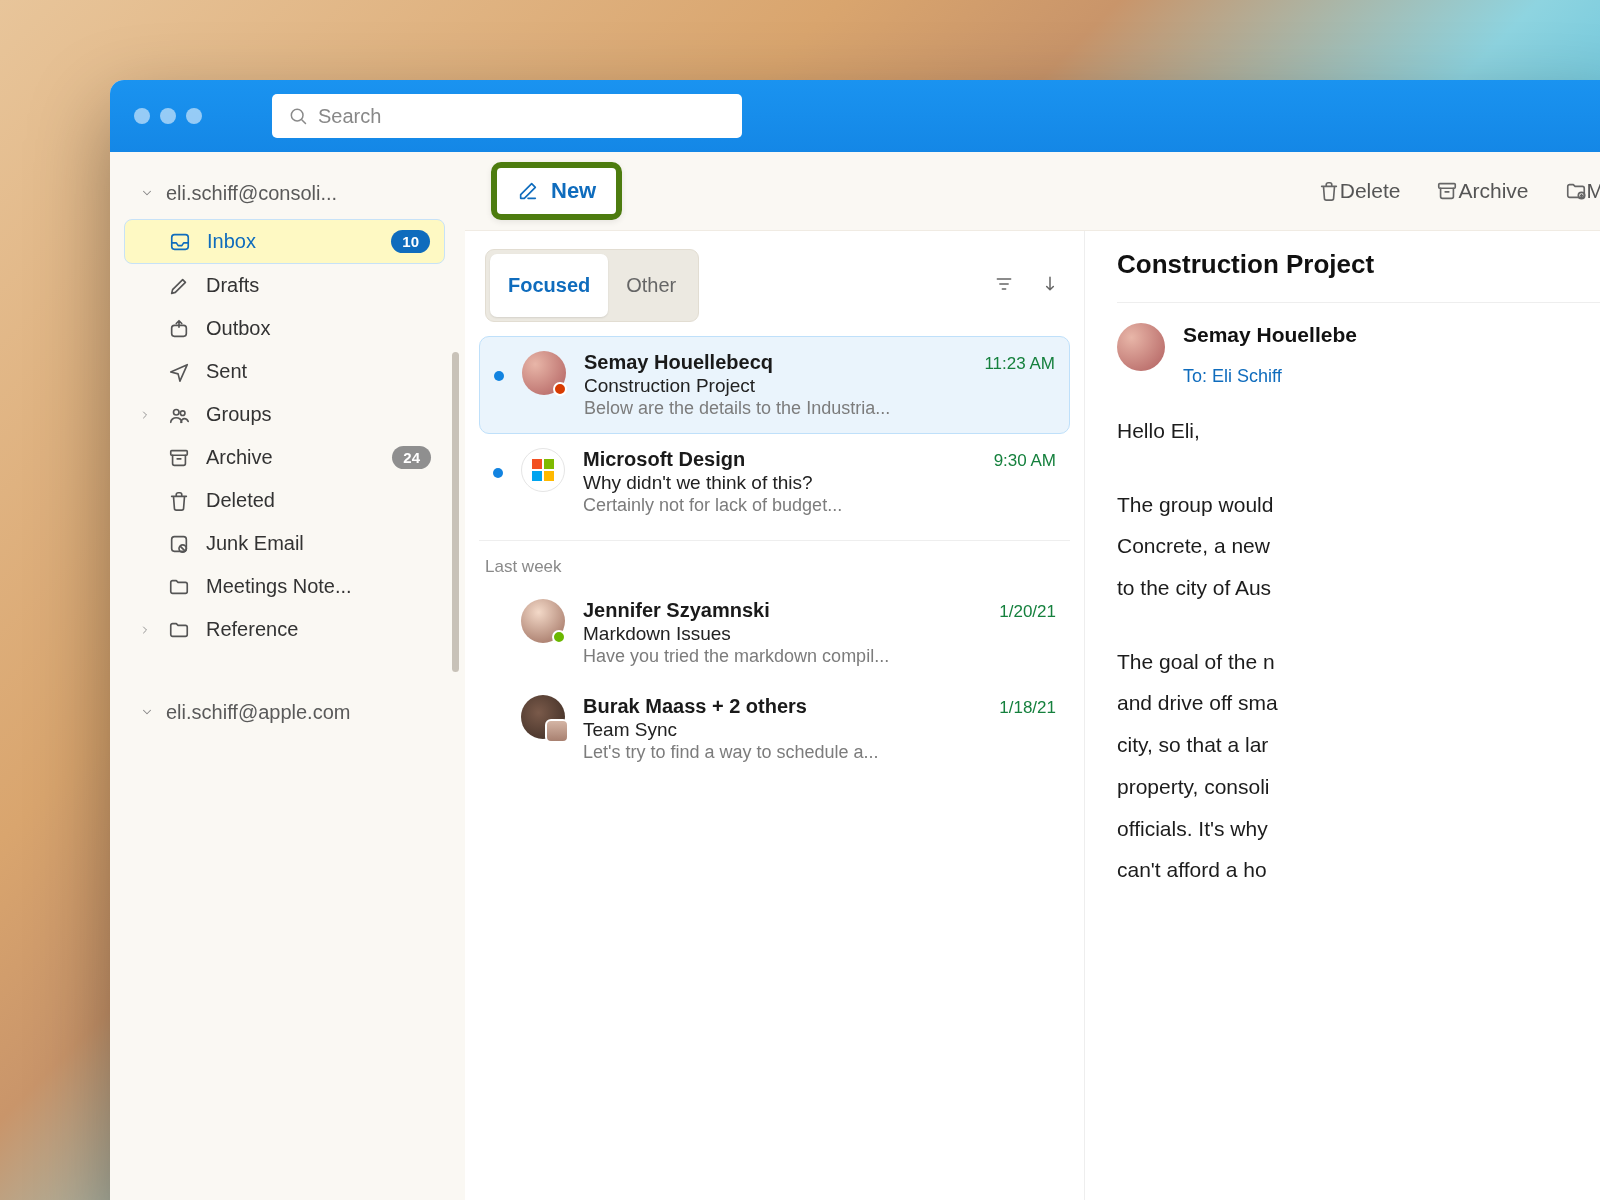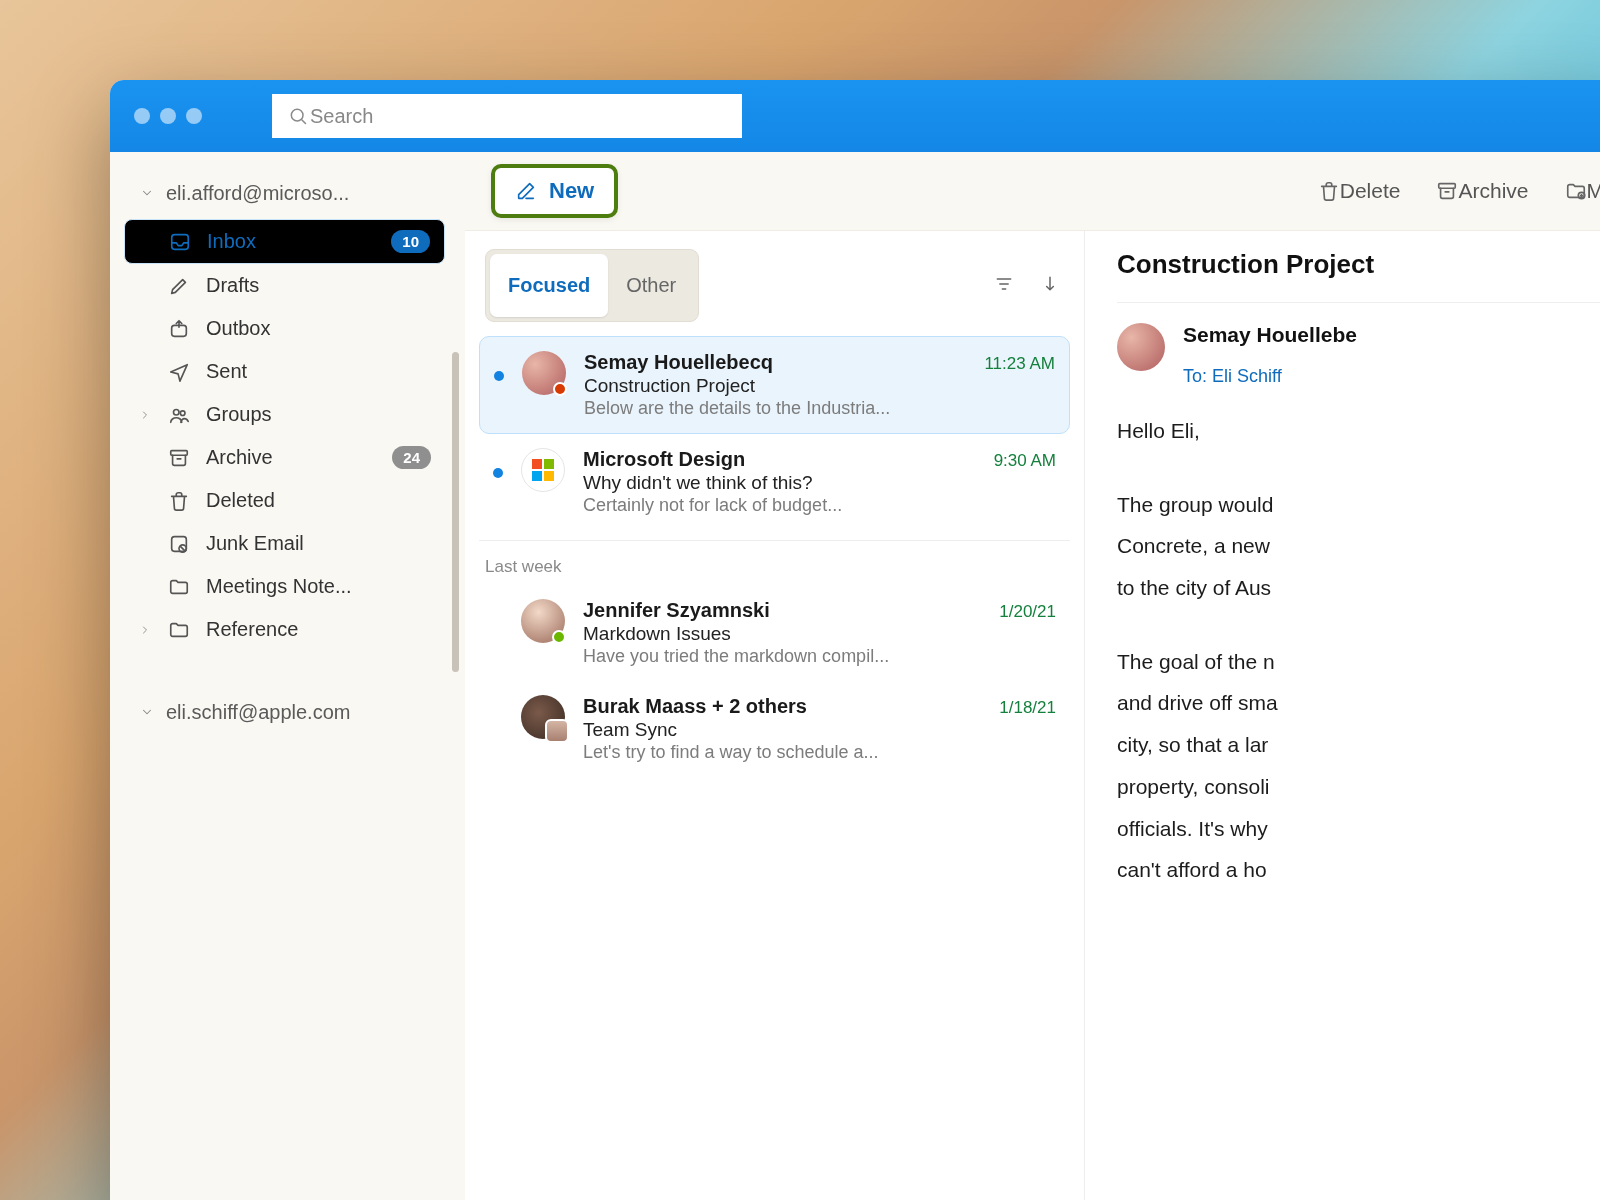--- a/index.html
+++ b/index.html
@@ -24,22 +24,22 @@
     height: 72px;
     background: linear-gradient(#1a93f0, #1487e6);
     display: flex;
     align-items: center;
     padding: 0 24px;
     gap: 10px;
   }
   .traffic { display: flex; gap: 10px; margin-right: 60px; }
   .dot { width: 16px; height: 16px; border-radius: 50%; background: rgba(255,255,255,0.55); }
   .searchwrap {
-    width: 470px; height: 44px; background: #fff; border-radius: 0;
-    display: flex; align-items: center; padding: 0 16px; gap: 2px;
+    width: 470px; height: 44px; background: #fff; border-radius: 5px;
+    display: flex; align-items: center; padding: 0 16px; gap: 10px;
   }
   .searchwrap svg { width: 20px; height: 20px; stroke: #8a8a8a; }
   .searchwrap input { border: none; outline: none; font-size: 20px; color: #555; flex: 1; background: transparent; }
   .searchwrap input::placeholder { color: #888; }
 
   .chrome { flex: 1; display: flex; min-height: 0; }
 
   
   .sidebar { width: 355px; background: #faf8f3; position: relative; padding-top: 20px; }
   .scrollthumb { position: absolute; right: 6px; top: 200px; width: 7px; height: 320px; background: #c8c2b8; border-radius: 4px; }
@@ -47,29 +47,29 @@
   .mailhdr .mailicon { display:flex; align-items:center; }
   .mailhdr .label { font-size: 26px; font-weight: 600; flex: 1; }
   .mailhdr .chev { color:#777; }
   .acct { display:flex; align-items:center; gap: 12px; padding: 10px 20px 14px 30px; color:#5a5a5a; font-size: 20px; }
   .acct .chev { width:14px; color:#888; }
   .folders { padding: 0 20px 0 14px; }
   .folder { display:flex; align-items:center; gap:16px; padding: 10px 14px; border-radius: 8px; font-size: 20px; color:#333; }
   .folder .expand { width:14px; display:flex; justify-content:center; color:#888; }
   .folder .fico { width:22px; display:flex; justify-content:center; color:#555; }
   .folder .ftxt { flex:1; white-space:nowrap; overflow:hidden; text-overflow:ellipsis; }
-  .folder.selected { background:#000000; color:#0f6cbd; border:1px solid #c7e2f7;align-items:flex-end; }
+  .folder.selected { background:#fef9c3; color:#0f6cbd; border:1px solid #c7e2f7;align-items:flex-end; }
   .folder.selected .fico { color:#0f6cbd; }
   .badge { background:#0f6cbd; color:#fff; font-size:15px; font-weight:600; padding:3px 11px; border-radius:14px; }
   .badge.muted { background:#8f8f8f; }
 
   
   .content { flex:1; display:flex; flex-direction:column; min-width:0; }
   .toolbar { height:78px; display:flex; align-items:center; padding: 0 26px; gap: 36px; }
-  .newbtn { display:flex; align-items:center; gap:12px; background:#fff; border:4px solid #4d7c0f; border-radius:10px; padding:10px 20px; font-size:22px; font-weight:600; color:#0f6cbd; box-shadow:0 2px 6px rgba(0,0,0,0.08); }
+  .newbtn { display:flex; align-items:center; gap:12px; background:#fff; border:6px solid #4d7c0f; border-radius:10px; padding:10px 20px; font-size:22px; font-weight:600; color:#0f6cbd; box-shadow:0 2px 6px rgba(0,0,0,0.08); }
   .tbspacer { flex:1; }
   .tbitem { display:flex; align-items:center; color:#555; font-size:21px; }
   .tbitem svg { stroke:#666; }
 
   .panes { flex:1; display:flex; min-height:0; background:#fff; border-top:1px solid #f0ebe3; }
 
   
   .mlist { width:620px; border-right:1px solid #eee; display:flex; flex-direction:column; padding:18px 14px 0 14px; }
   .tabsrow { display:flex; align-items:center; padding: 0 10px 14px 6px; }
   .seg { display:flex; background:#ece9e1; border-radius:9px; padding:4px; border:1px solid #e2ddd2; }
@@ -136,21 +136,21 @@
   <div class="chrome">
 
     <div class="sidebar">
       <div class="scrollthumb"></div>
 
 
       <div class="acct">
         <span class="chev"><svg width="14" height="14" viewBox="0 0 24 24" stroke="#888">
               <path d="M6 9l6 6 6-6"></path>
             </svg></span>
-        <span>eli.afford@microso...</span>
+        <span>eli.schiff@consoli...</span>
       </div>
 
       <div class="folders">
         <div class="folder selected">
           <span class="expand"></span>
           <span class="fico">
               <svg width="22" height="22" viewBox="0 0 24 24" stroke="#0f6cbd">
                 <rect x="3" y="4" width="18" height="16" rx="3"></rect>
                 <path d="M3 13h5l2 3h4l2-3h5"></path>
               </svg>

